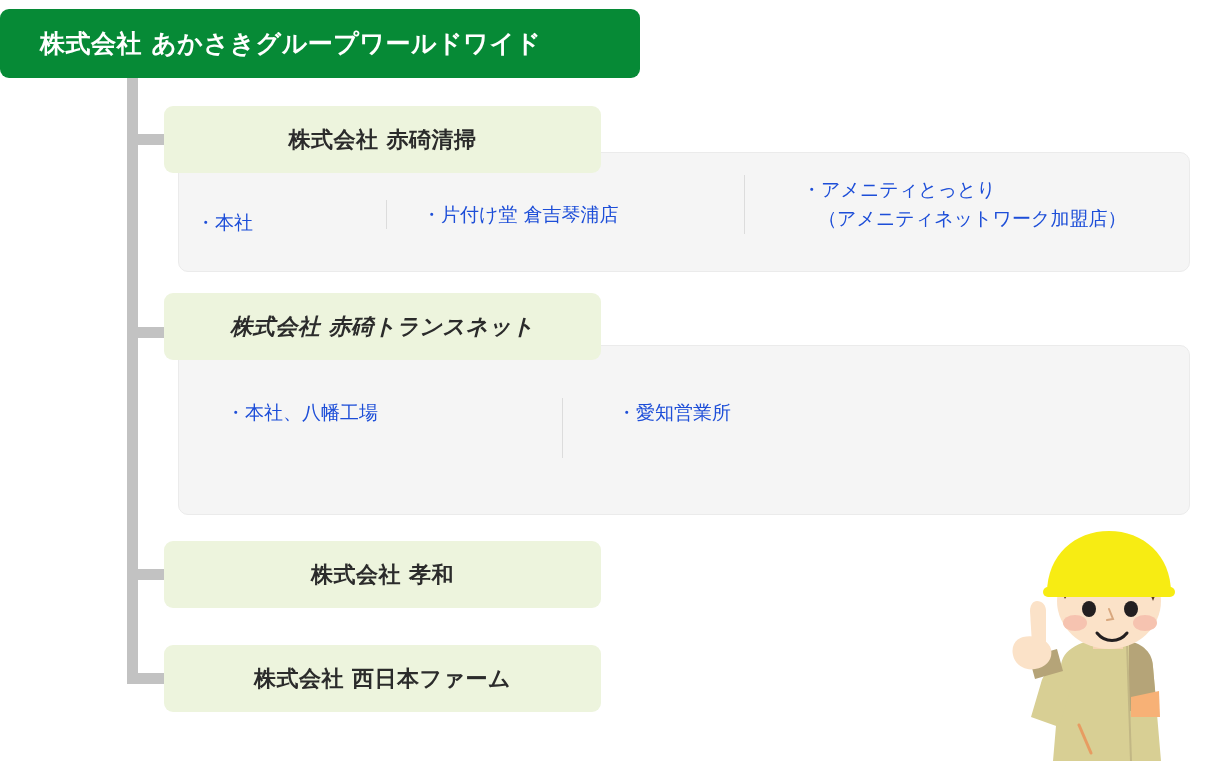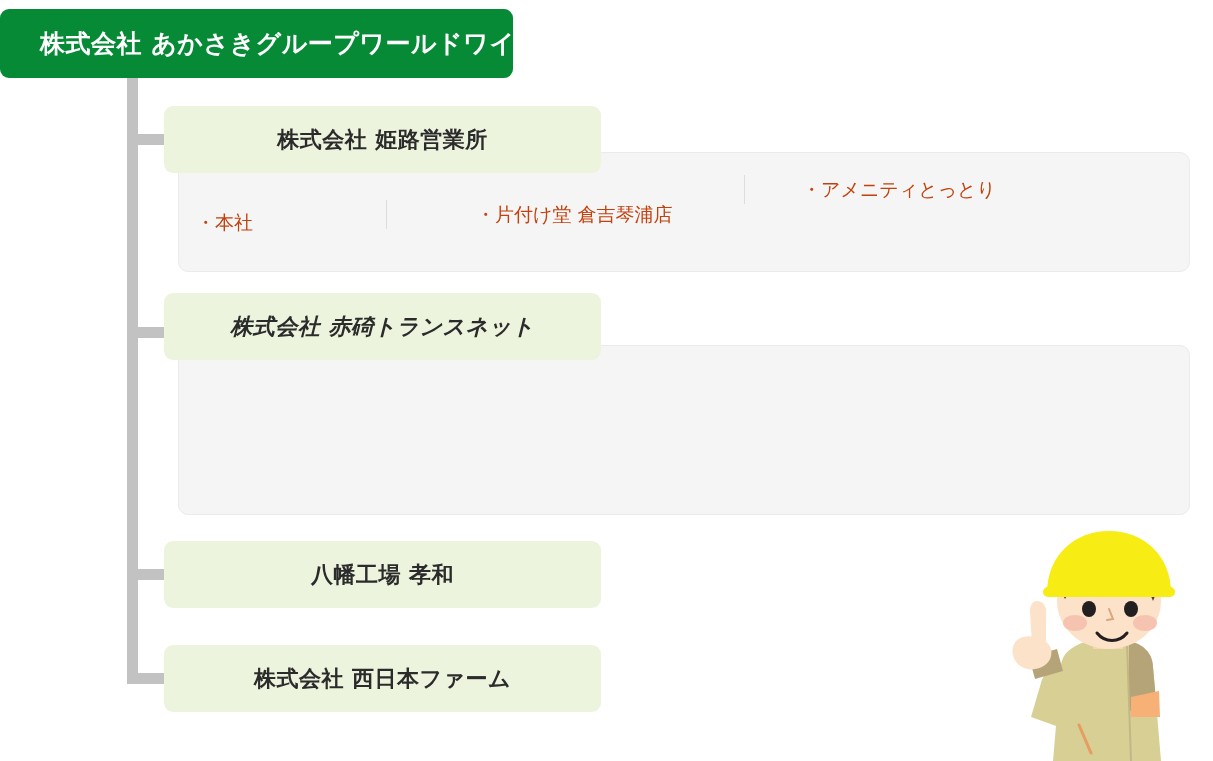--- a/index.html
+++ b/index.html
@@ -36,21 +36,21 @@
     width: 45px;
     height: 11px;
     background: #c2c2c2;
   }
 
   
   .root-node {
     position: absolute;
     left: 0;
     top: 9px;
-    width: 513px;
+    width: 640px;
     height: 69px;
     background: #068a36;
     border-radius: 9px;
     display: flex;
     align-items: center;
     box-sizing: border-box;
     padding-left: 40px;
     z-index: 5;
   }
   .root-node .root-label {
@@ -109,21 +109,21 @@
     content: "";
     position: absolute;
     left: 0;
     top: 0;
     bottom: 0;
     width: 1px;
     background: #dcdcdc;
   }
   .detail-item {
     font-size: 19px;
-    color: #c2410c;
+    color: #1d4ed8;
     line-height: 1.55;
     white-space: nowrap;
   }
   .detail-item .sub-line {
     display: block;
     padding-left: 16px;
   }
 
   
   .mascot {
@@ -147,55 +147,58 @@
   <div class="connector-stub" style="top:673px"></div>
 
   <div class="root-node">
     <span class="root-label">株式会社 あかさきグループワールドワイド</span>
   </div>
 
   <div class="branch">
     <div class="detail-panel" style="top:152px;height:120px;"></div>
 
     <div class="branch-head" style="top:106px;">
-      <span class="branch-label">株式会社 姫路営業所</span>
+      <span class="branch-label">株式会社 赤碕清掃</span>
     </div>
 
     <div class="detail-col" style="left:196px;top:208px;width:190px;">
       <div class="detail-item">・本社</div>
     </div>
 
-    <div class="detail-col with-divider" style="left:386px;top:200px;width:356px;padding-left:90px;">
+    <div class="detail-col with-divider" style="left:386px;top:200px;width:356px;padding-left:36px;">
       <div class="detail-item">・片付け堂 倉吉琴浦店</div>
     </div>
 
     <div class="detail-col with-divider" style="left:744px;top:175px;width:440px;padding-left:58px;">
       <div class="detail-item">
         <span>・アメニティとっとり</span>
+        <span class="sub-line">（アメニティネットワーク加盟店）</span>
       </div>
     </div>
   </div>
 
   <div class="branch">
     <div class="detail-panel" style="top:345px;height:170px;"></div>
 
     <div class="branch-head" style="top:293px;font-style:italic;">
       <span class="branch-label">株式会社 赤碕トランスネット</span>
     </div>
 
     <div class="detail-col" style="left:226px;top:398px;width:336px;">
+      <div class="detail-item" style="margin-bottom:31px;">・本社、八幡工場</div>
     </div>
 
     <div class="detail-col with-divider" style="left:562px;top:398px;width:400px;padding-left:55px;">
+      <div class="detail-item" style="margin-bottom:31px;">・愛知営業所</div>
     </div>
   </div>
 
   <div class="branch">
     <div class="branch-head" style="top:541px;">
-      <span class="branch-label">八幡工場 孝和</span>
+      <span class="branch-label">株式会社 孝和</span>
     </div>
   </div>
 
   <div class="branch">
     <div class="branch-head" style="top:645px;text-align:center;">
       <span class="branch-label">株式会社 西日本ファーム</span>
     </div>
   </div>
 
   <svg class="mascot" viewBox="0 0 212 240">

